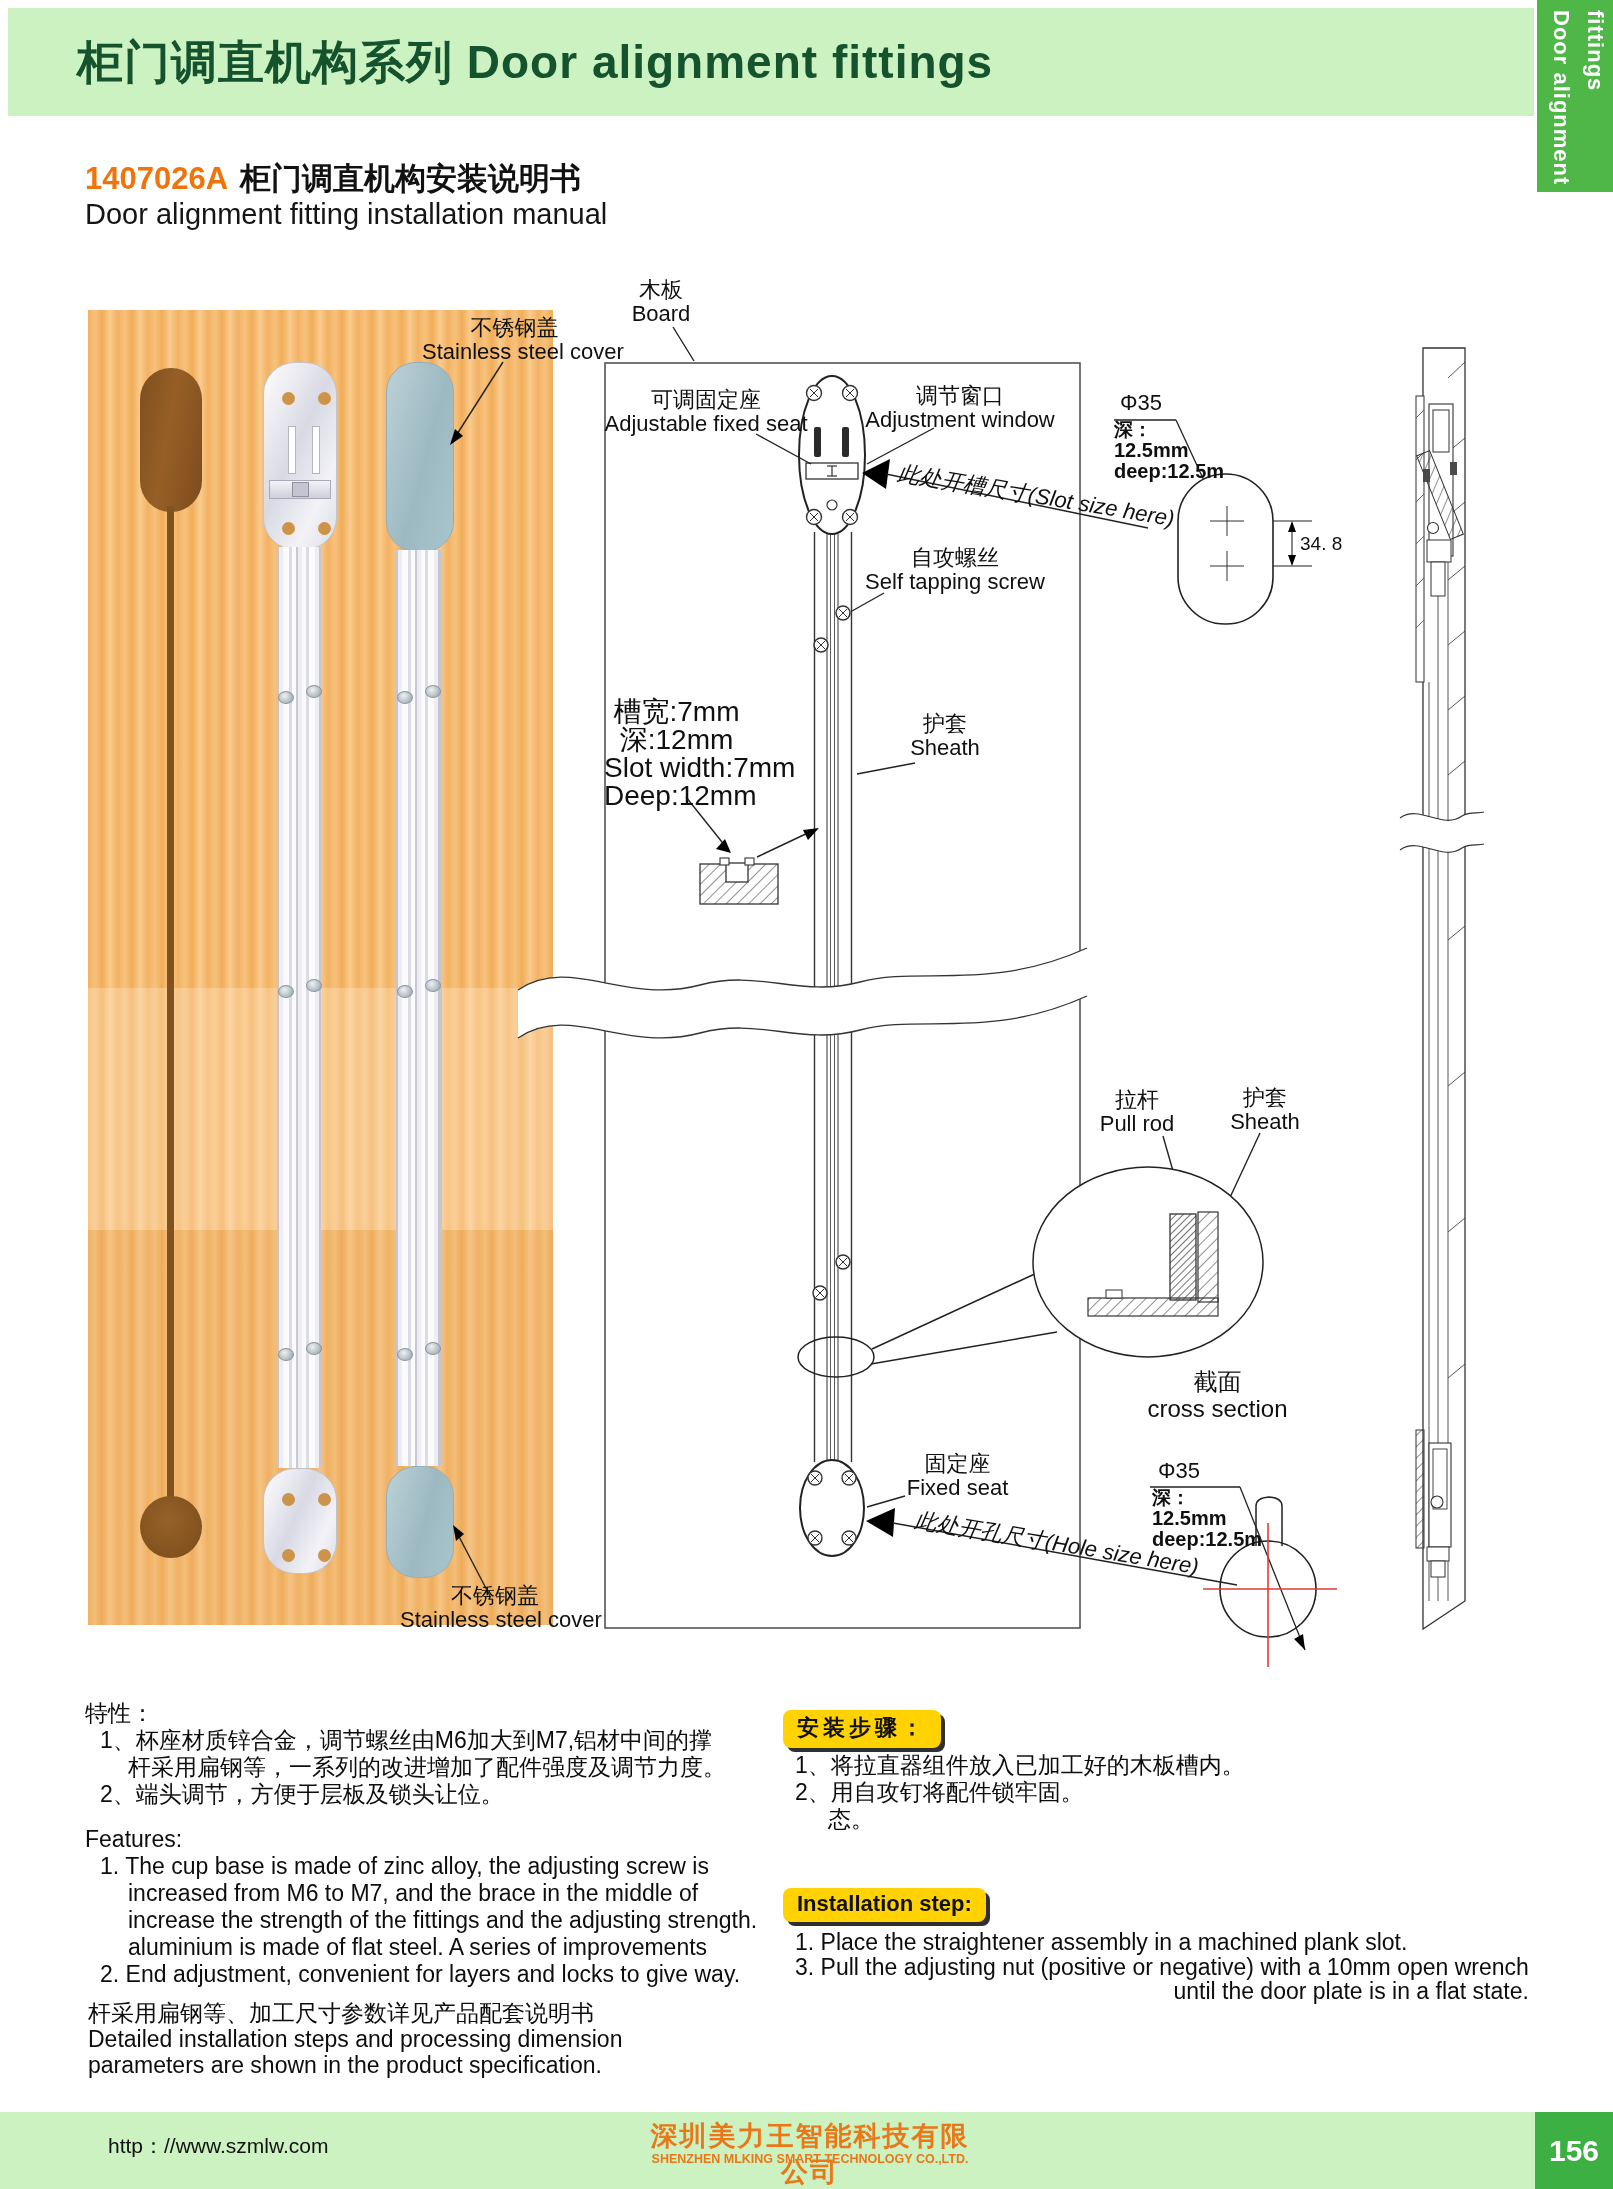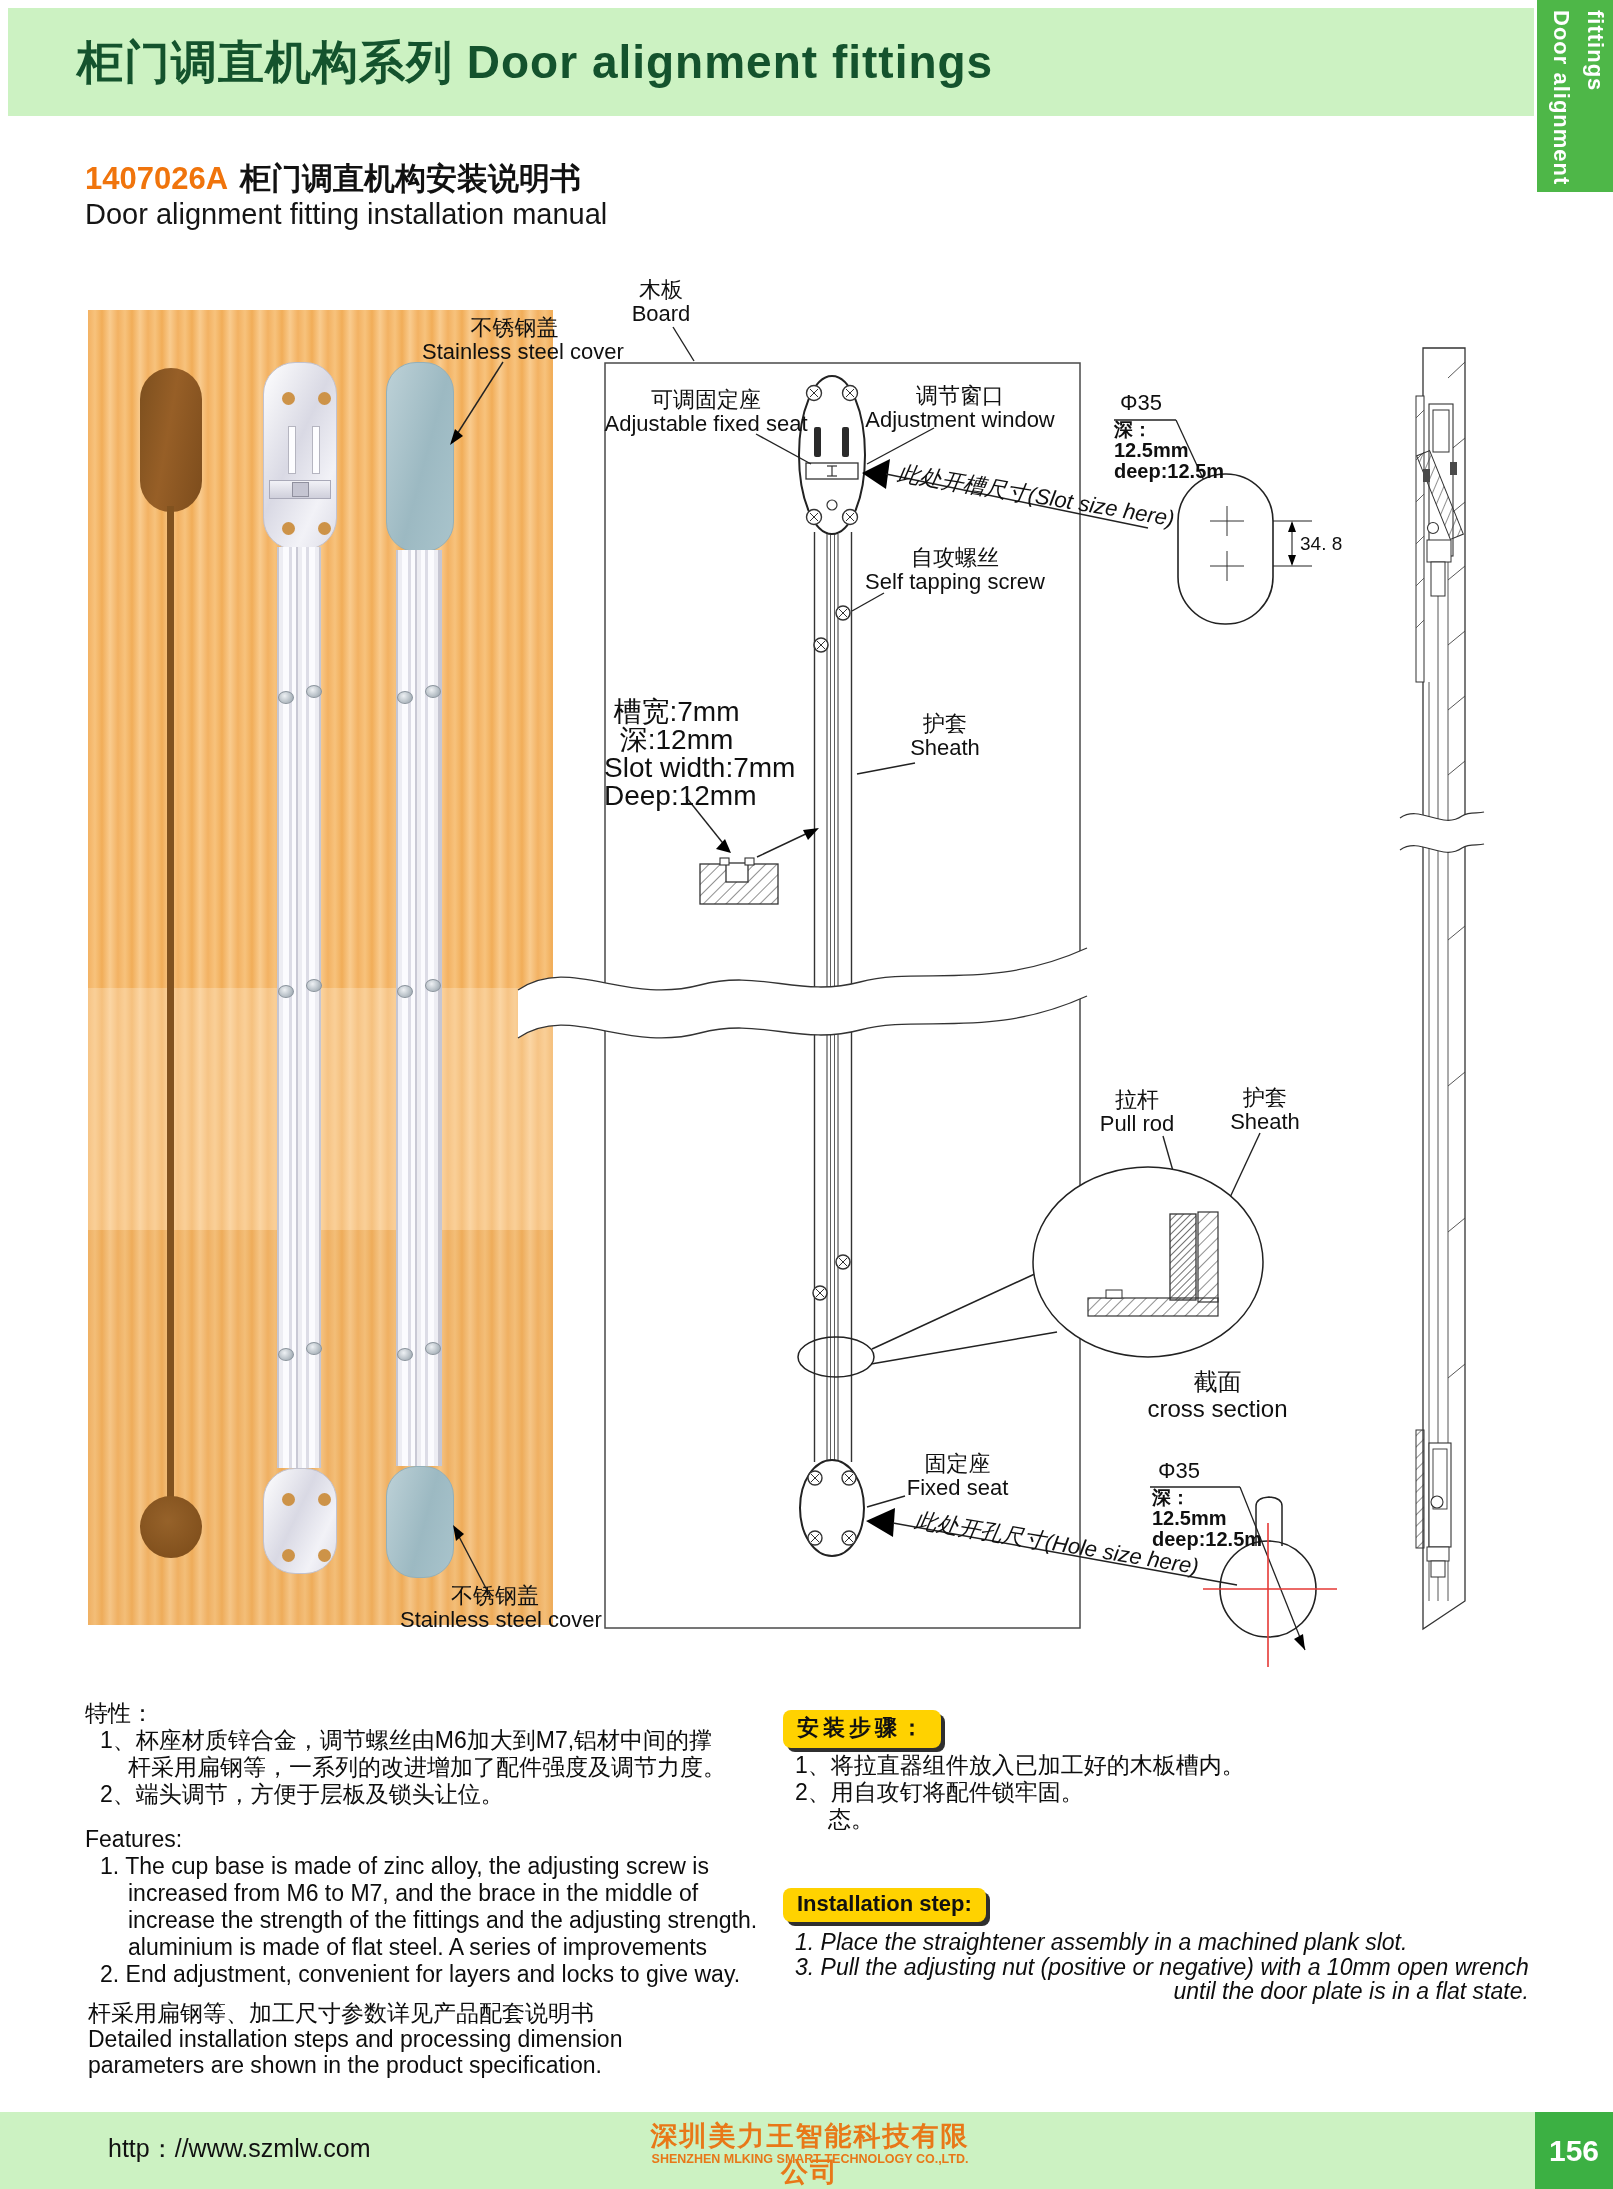--- a/index.html
+++ b/index.html
@@ -76,25 +76,25 @@
   
   .feat{position:absolute;left:85px;top:1700px;font-size:23px;line-height:27px;white-space:nowrap;color:#0d0d0d;}
   .feat .i1{padding-left:15px;} .feat .i2{padding-left:43px;} .feat .gap{height:18px;}
   .note{position:absolute;left:88px;top:2000px;font-size:23px;line-height:26px;white-space:nowrap;color:#0d0d0d;}
   .badge{position:absolute;background:#ffd200;border-radius:8px;padding:3px 14px 5px 14px;
          font-size:22px;font-weight:bold;color:#111;box-shadow:4px 4px 0 #2f2f2f;white-space:nowrap;}
   .badge-zh{left:783px;top:1710px;letter-spacing:4px;}
   .badge-en{left:783px;top:1888px;}
   .steps-zh{position:absolute;left:795px;top:1752px;font-size:23px;line-height:27px;white-space:nowrap;color:#0d0d0d;}
   .steps-zh .i1{padding-left:33px;}
-  .steps-en{position:absolute;left:795px;top:1930px;font-size:23px;line-height:24.5px;white-space:nowrap;color:#0d0d0d;font-style:italic;}
+  .steps-en{position:absolute;left:795px;top:1930px;font-size:23px;line-height:24.5px;white-space:nowrap;color:#0d0d0d;}
   .steps-en .i1{padding-left:28px;text-align:right;}
   
   .footer{position:absolute;left:0;top:2112px;width:1613px;height:77px;background:#ccf2c2;}
-  .f-url{position:absolute;left:108px;top:20px;font-size:25px;color:#111;}
+  .f-url{position:absolute;left:108px;top:20px;font-size:21px;color:#111;}
   .f-co-zh{position:absolute;left:640px;top:6px;width:340px;text-align:center;font-size:27px;
            font-weight:bold;color:#e87818;letter-spacing:2px;}
   .f-co-en{position:absolute;left:640px;top:40px;width:340px;text-align:center;font-size:12.5px;
            font-weight:bold;color:#e87818;}
   .f-page{position:absolute;left:1535px;top:0;width:78px;height:77px;background:#3cb043;color:#fff;
           font-size:30px;font-weight:bold;text-align:center;line-height:77px;}
   .art{position:absolute;left:0;top:0;z-index:3;pointer-events:none;}
   .txt-layer{position:absolute;inset:0;z-index:4;}
   .photo,.banner,.footer{z-index:1;}
 </style>

